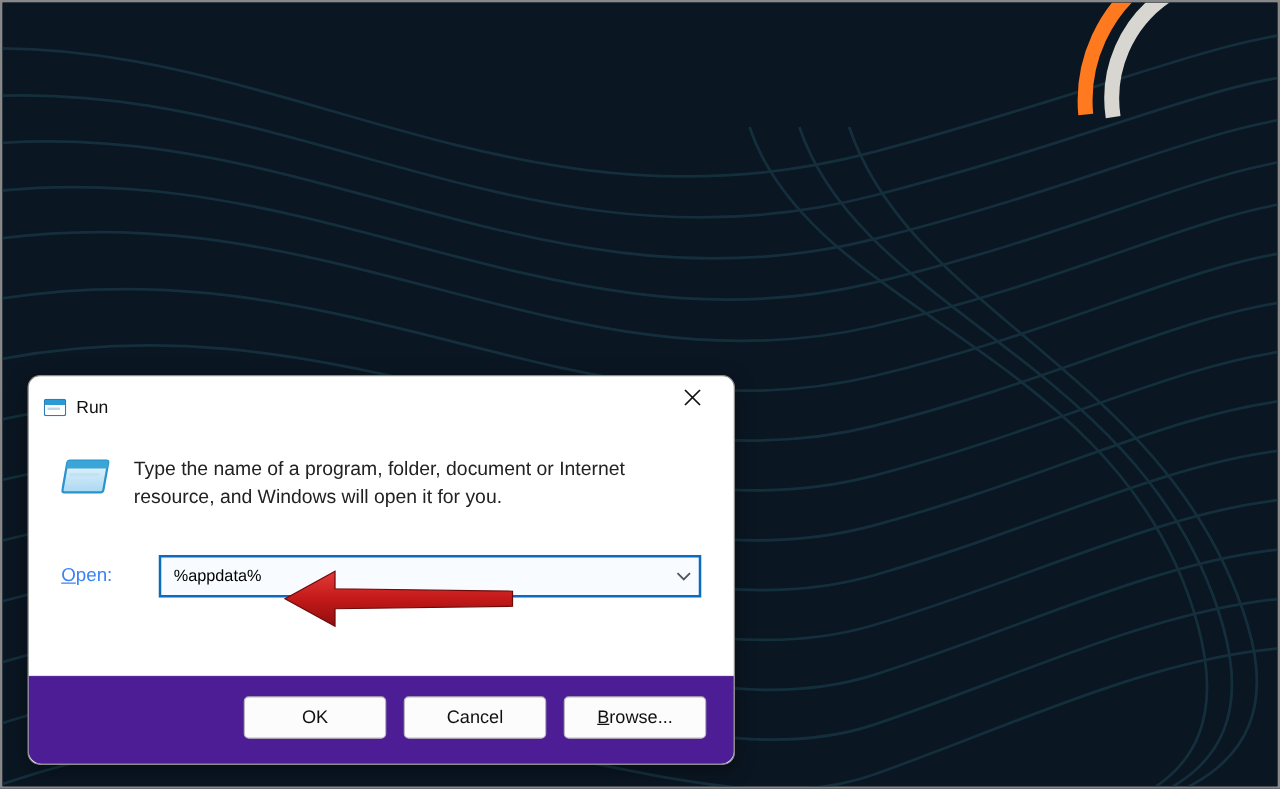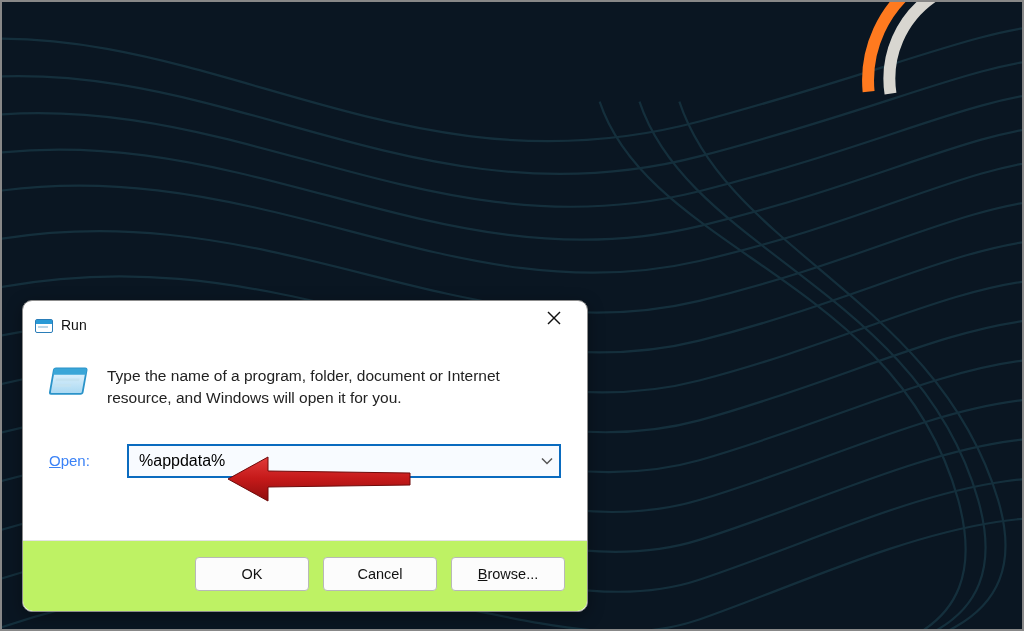--- a/index.html
+++ b/index.html
@@ -122,41 +122,41 @@
 
     .combo {
       position: relative;
       flex: 1;
     }
 
     .combo-input {
       width: 100%;
       height: 34px;
       padding: 4px 41px 4px 10px;
-      font-size: 16px;
+      font-size: 13px;
       font-family: inherit;
       border: 2px solid #0a6bbf;
       background: #f8fbff;
       outline: none;
     }
 
     .combo-chevron {
       position: absolute;
       right: 8px;
       top: 50%;
       transform: translateY(-50%);
       pointer-events: none;
     }
 
     .button-row {
       display: flex;
       justify-content: flex-end;
       gap: 14px;
       padding: 16px 22px 20px 36px;
-      background: #bef264;
+      background: #4c1d95;
       border-bottom-left-radius: 10px;
       border-bottom-right-radius: 10px;
       border-top: 1px solid #e3e3e3;
     }
 
     .dlg-btn {
       min-width: 114px;
       height: 34px;
       background: #fcfcfc;
       border: 1px solid #b8b8b8;

